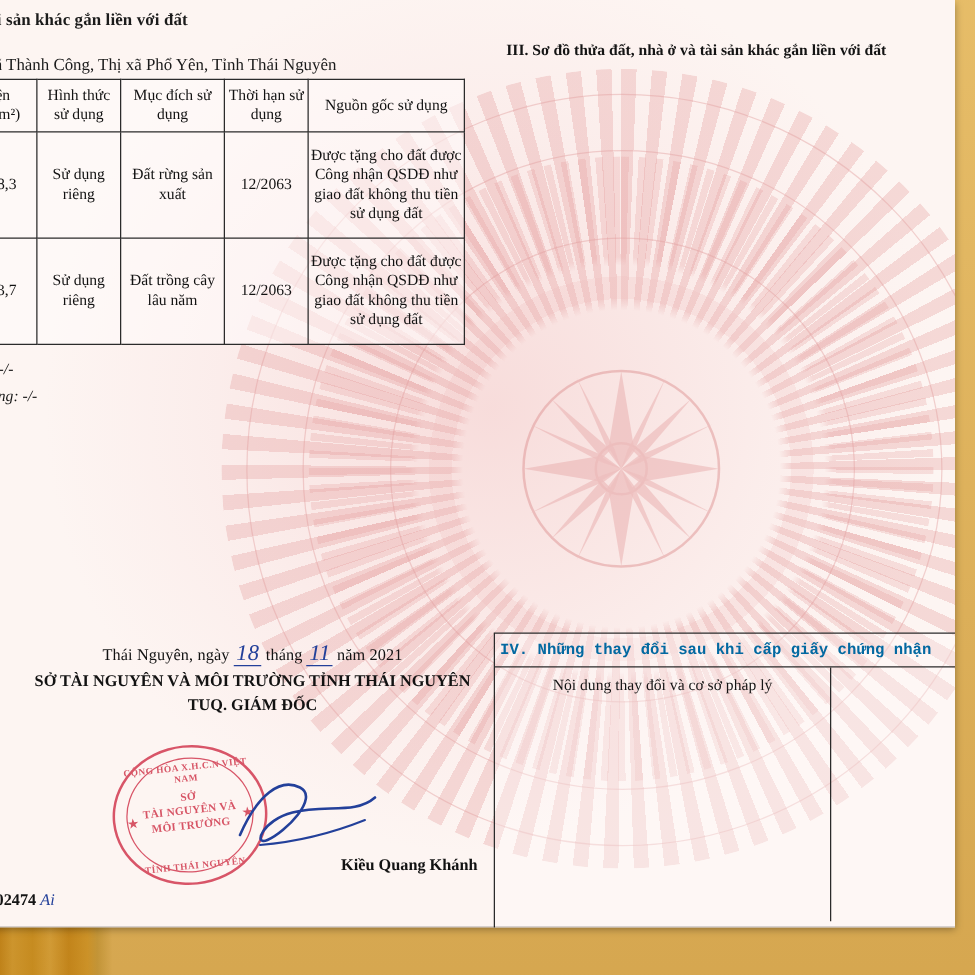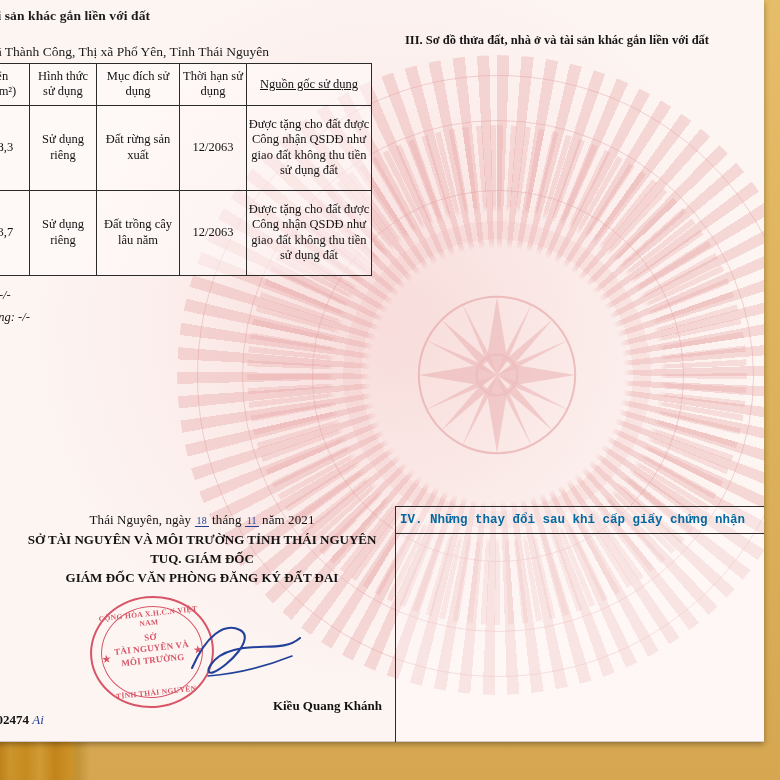--- a/index.html
+++ b/index.html
@@ -125,21 +125,21 @@
     padding: 3px 1px;
     line-height: 1.22;
     font-family: "Liberation Serif", serif;
   }
   table.land th { font-weight: normal; padding: 5px 2px; }
   table.land td { height: 78px; }
   .col-dt { width: 62px; }
   .col-ht { width: 62px; }
   .col-md { width: 78px; }
   .col-th { width: 62px; }
-  .col-ng { width: 120px; text-decoration: underline; }
+  .col-ng { width: 120px; }
 
   .note {
     position: absolute;
     left: -24px;
     font-style: italic;
     font-size: 12.5px;
     color: #141414;
   }
   .note.n1 { top: 288px; }
   .note.n2 { top: 310px; }
@@ -163,22 +163,23 @@
     width: 360px;
     text-align: center;
     color: #121212;
   }
   .sig .place {
     font-size: 13px;
     letter-spacing: .1px;
   }
   .sig .hand {
     font-family: "Liberation Serif", serif;
+    font-style: italic;
     color: #23409a;
-    font-size: 10px;
+    font-size: 18px;
     border-bottom: 1px solid #23409a;
     padding: 0 2px;
   }
   .sig .org {
     font-size: 13px;
     font-weight: bold;
     margin-top: 4px;
   }
   .sig .tuq {
     font-size: 13px;
@@ -395,21 +396,20 @@
         <div class="place">
           <span>Thái Nguyên, ngày</span>
           <span class="hand">18</span>
           <span>tháng</span>
           <span class="hand">11</span>
           <span>năm</span>
           <span>2021</span>
         </div>
         <div class="org">SỞ TÀI NGUYÊN VÀ MÔI TRƯỜNG TỈNH THÁI NGUYÊN</div>
         <div class="tuq">TUQ. GIÁM ĐỐC</div>
-        <div class="pos">GIÁM ĐỐC VĂN PHÒNG ĐĂNG KÝ ĐẤT ĐAI</div>
         <div class="name">Kiều Quang Khánh</div>
       </div>
 
       <div class="seal">
         <div class="inner"></div>
         <div class="arc-top">CỘNG HÒA X.H.C.N VIỆT NAM</div>
         <div class="star-s">★</div>
         <div class="star-s2">★</div>
         <div class="mid">
           <div>SỞ</div>
@@ -425,19 +425,20 @@
       </svg>
 
       <div class="serial">
         <span>S 02474</span>
         <span class="mark">Ai</span>
       </div>
 
       <div class="sec4">
         <div class="title">IV. Những thay đổi sau khi cấp giấy chứng nhận</div>
         <div class="row">
+          <div class="c1">Nội dung thay đổi và cơ sở pháp lý</div>
         </div>
       </div>
 
       <div class="sheet-edge"></div>
     </div>
   </div>
 </div>
 
 </body></html>

